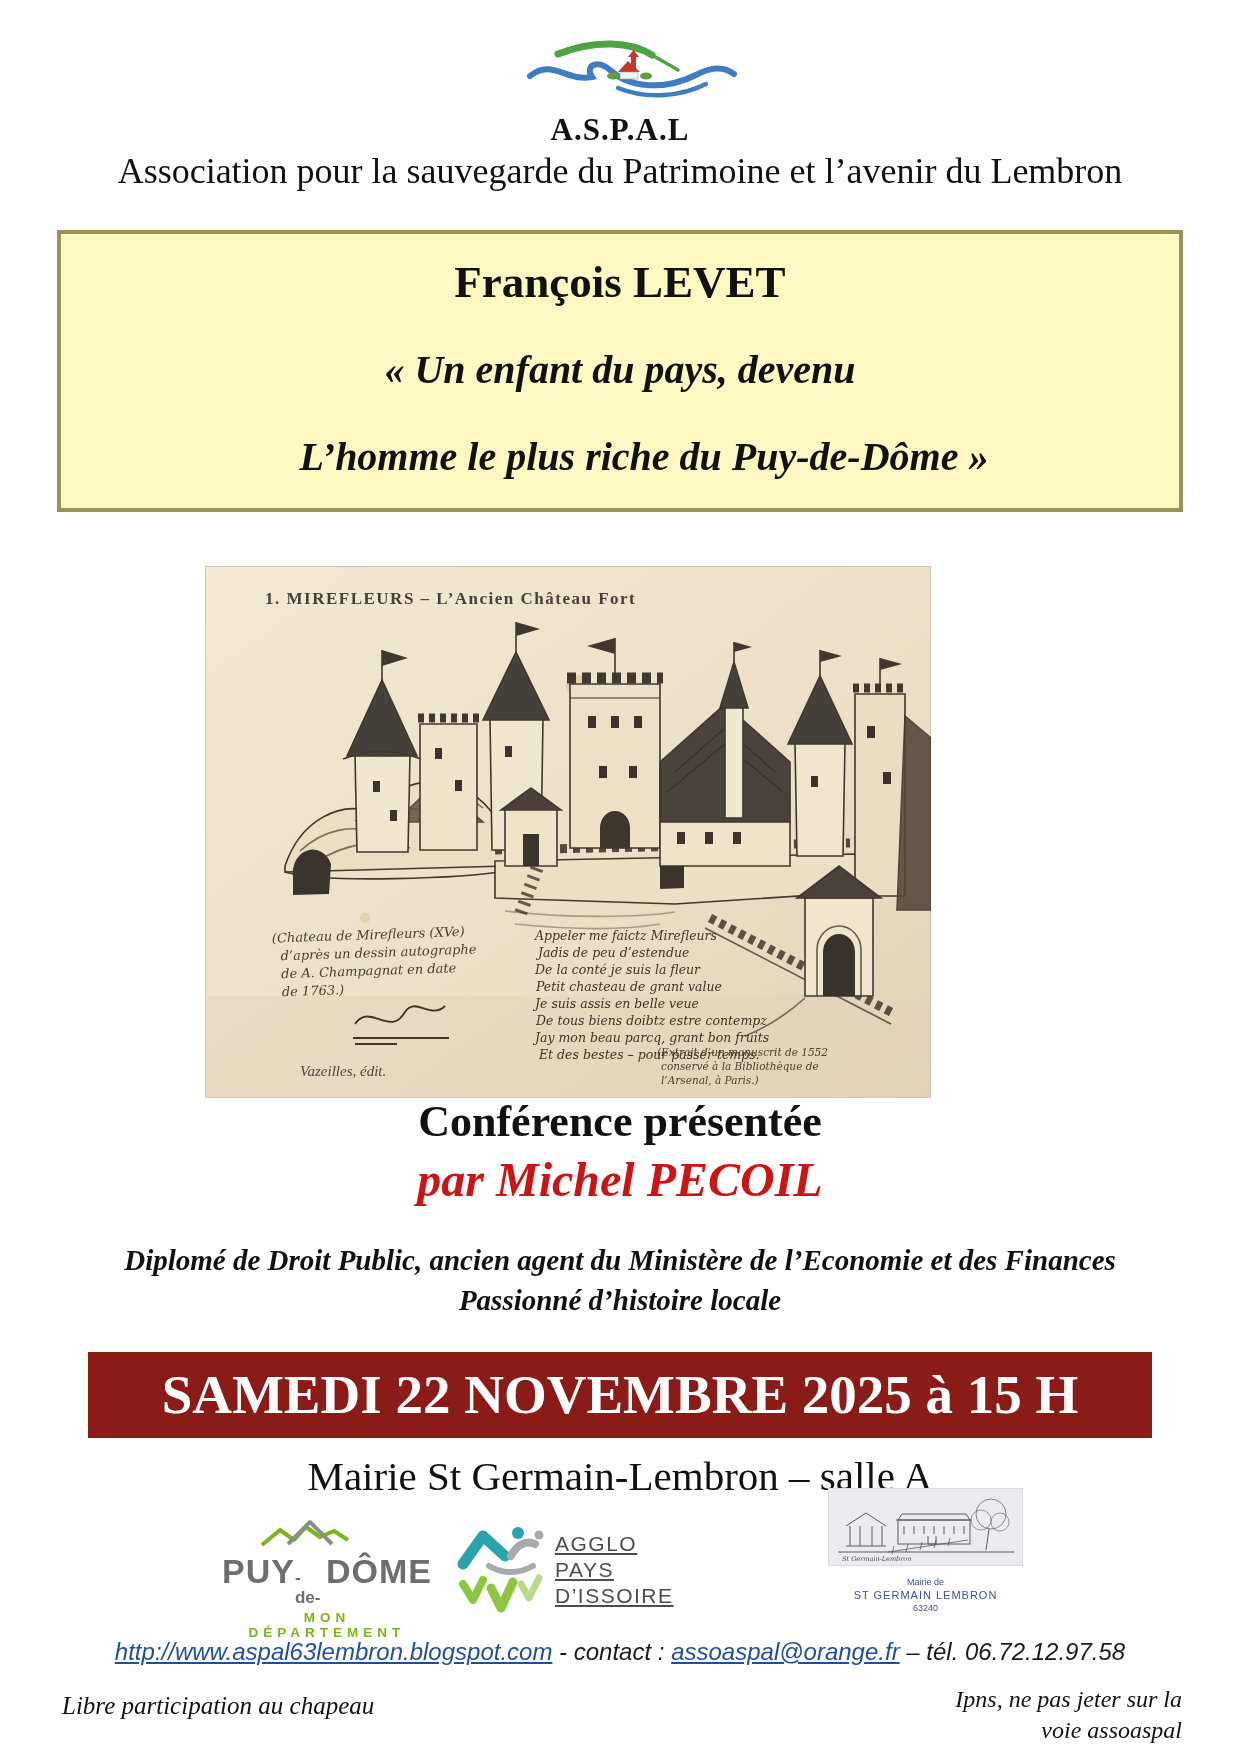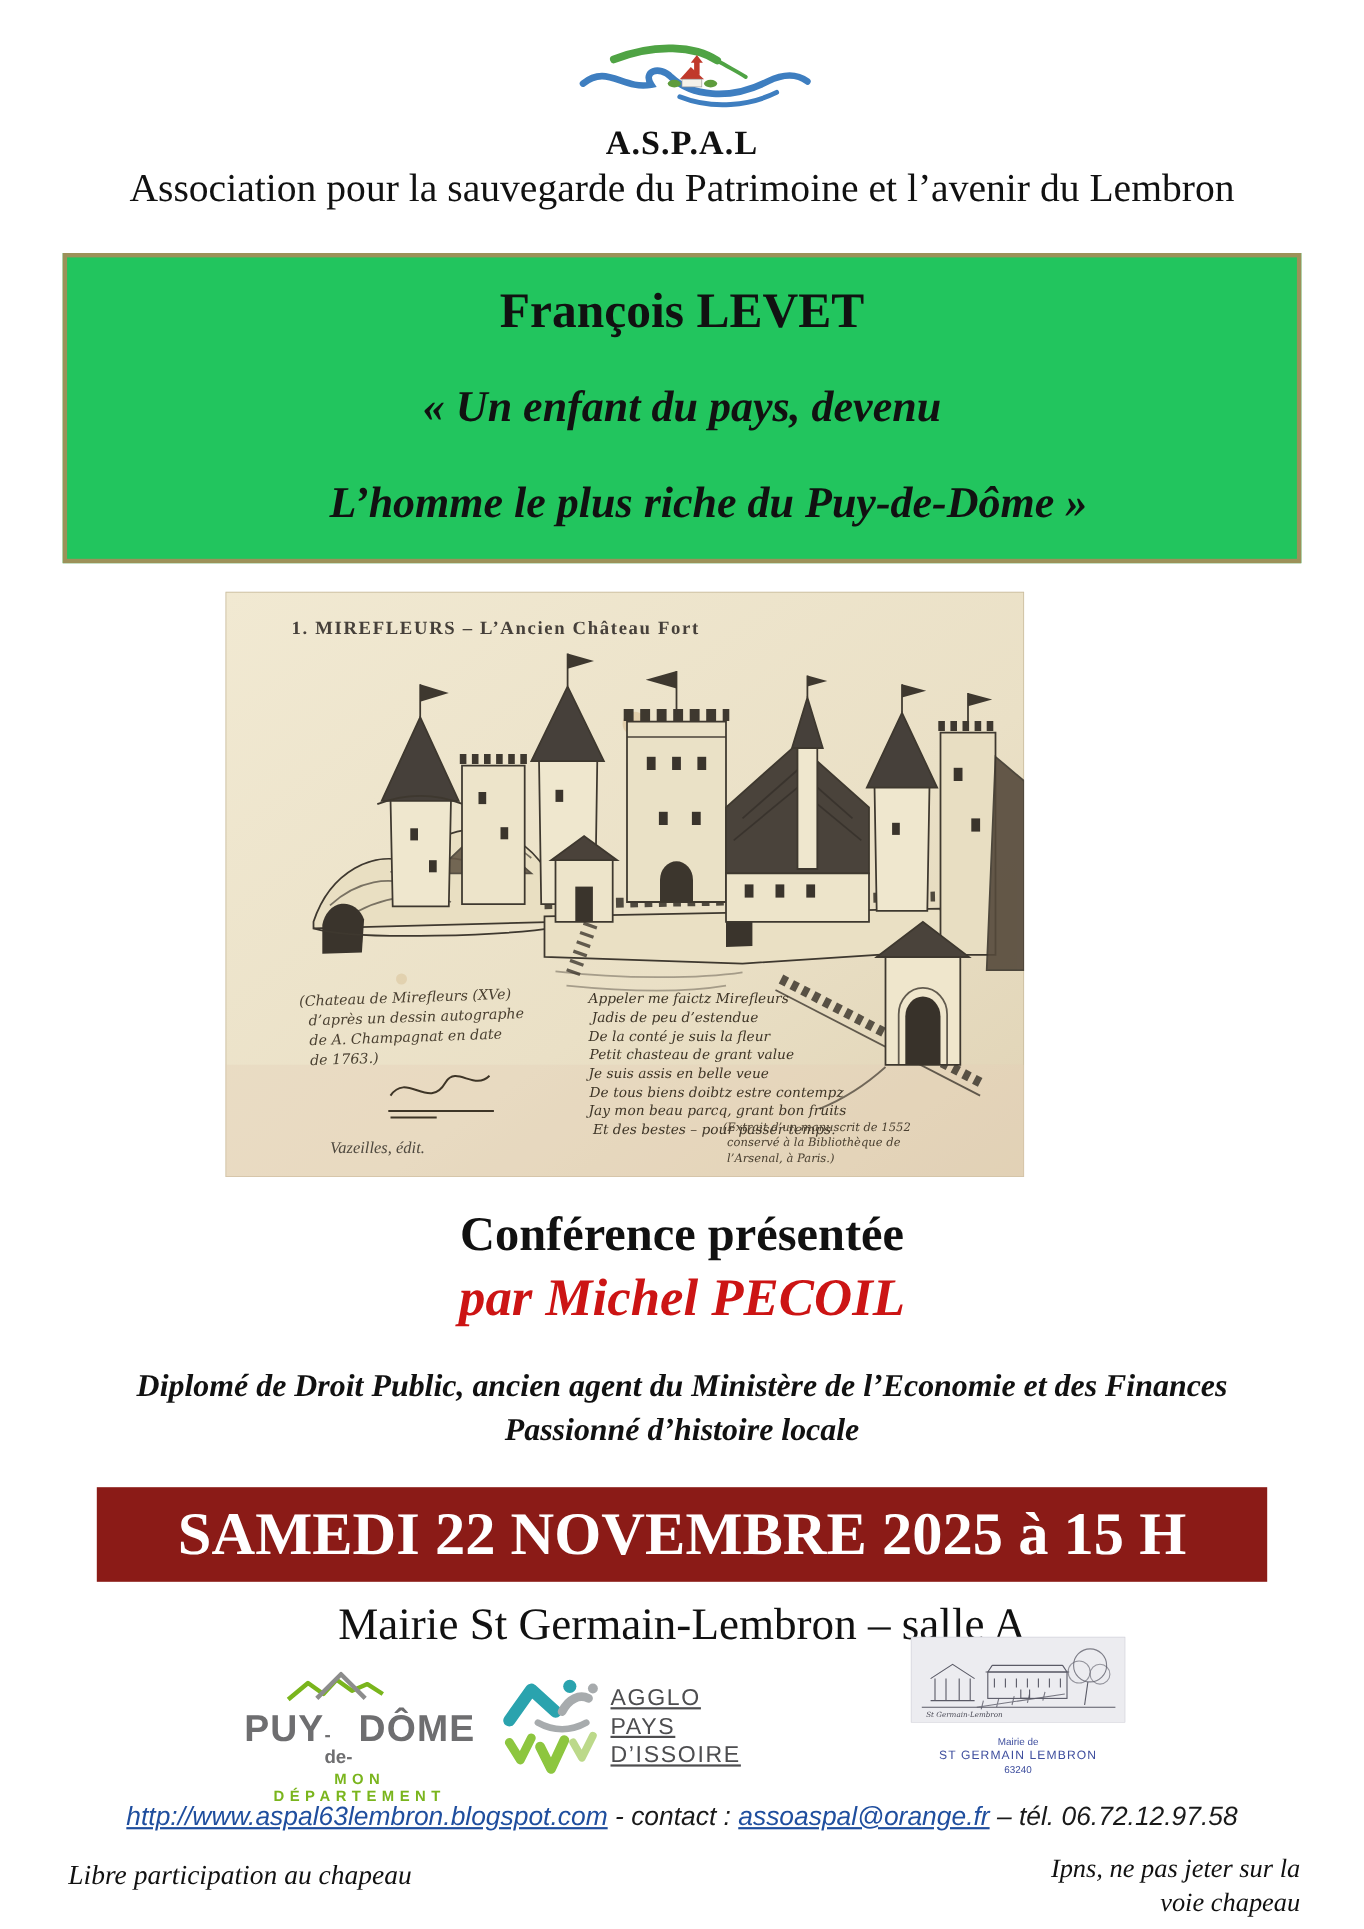--- a/index.html
+++ b/index.html
@@ -6,28 +6,28 @@
   .page{position:relative;width:1240px;height:1754px;background:#ffffff;overflow:hidden;
         font-family:"Liberation Serif",serif;color:#111;border-radius:12px;}
   .center{text-align:center;}
   .abs{position:absolute;}
 
   
   .org-acronym{left:0;right:0;top:112px;font-size:31px;font-weight:bold;letter-spacing:1px;}
   .org-name{left:0;right:0;top:150px;font-size:36px;}
 
   
-  .title-box{left:57px;top:230px;width:1118px;height:274px;border:4px solid #9C9159;background:#22c55e;}
+  .title-box{left:57px;top:230px;width:1118px;height:274px;border:4px solid #9C9159;background:#fef9c3;}
   .title-name{margin-top:22px;font-size:45px;font-weight:bold;text-align:center;}
   .quote{font-size:40px;font-weight:bold;font-style:italic;text-align:center;}
   .quote1{margin-top:38px;}
   .quote2{margin-top:40px;padding-left:48px;}
 
   
-  .postcard{left:205px;top:538px;width:726px;height:532px;}
+  .postcard{left:205px;top:566px;width:726px;height:532px;}
   .pc-caption{font-family:"Liberation Serif",serif;font-weight:bold;letter-spacing:1.5px;}
   .hand{font-family:"DejaVu Serif",serif;font-style:italic;}
 
   
   .conf1{left:0;right:0;top:1096px;font-size:44px;font-weight:bold;}
   .conf2{left:0;right:0;top:1152px;font-size:48px;font-weight:bold;font-style:italic;}
   .bio1{left:0;right:0;top:1244px;font-size:29px;font-weight:bold;font-style:italic;}
   .bio2{left:0;right:0;top:1284px;font-size:29px;font-weight:bold;font-style:italic;}
 
   
@@ -281,16 +281,16 @@
       <div class="mairie-l3">63240</div>
     </div>
   </div>
 
   <div class="abs center linkline">
     <a href="#">http://www.aspal63lembron.blogspot.com</a><span> - contact : </span><a href="#">assoaspal@orange.fr</a><span> – tél. 06.72.12.97.58</span>
   </div>
   <div class="abs note-left">Libre participation au chapeau</div>
   <div class="abs note-right">
     <div>Ipns, ne pas jeter sur la</div>
-    <div>voie chapeau</div>
+    <div>voie assoaspal</div>
   </div>
 
 </div>
 
 </body></html>

